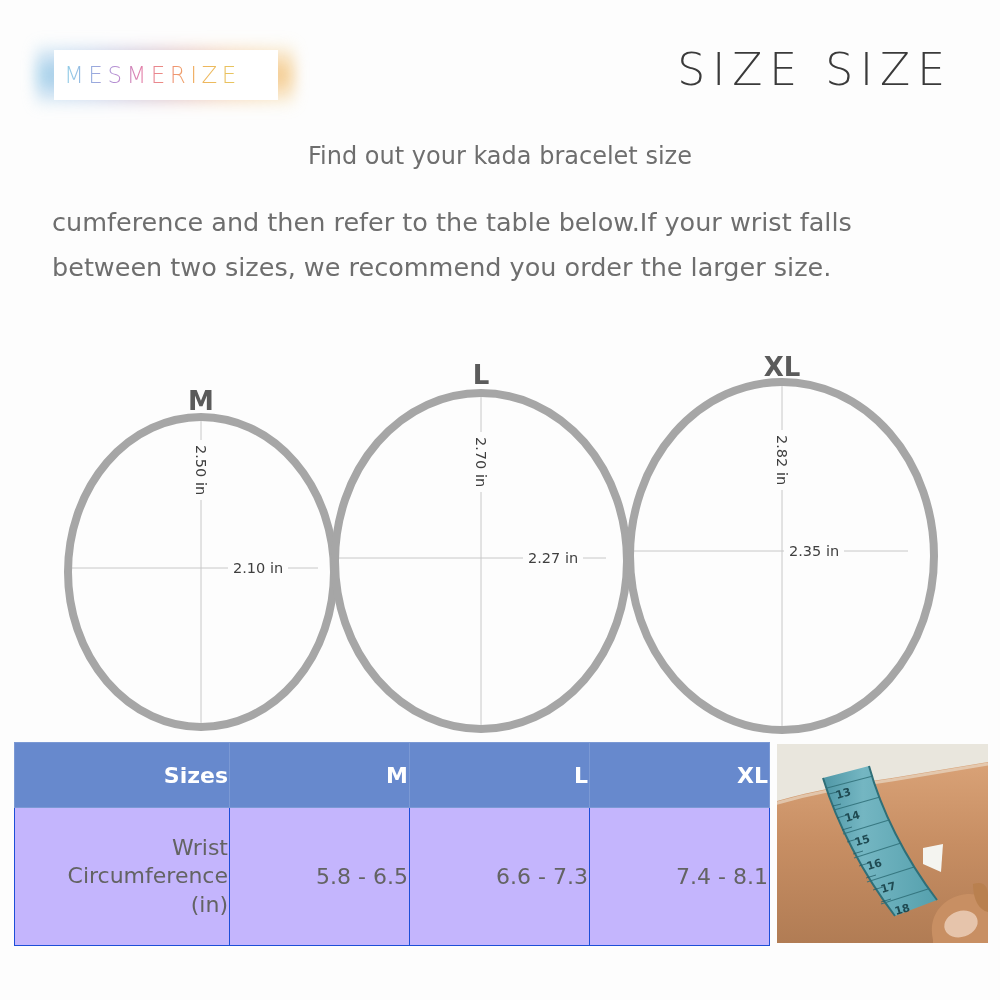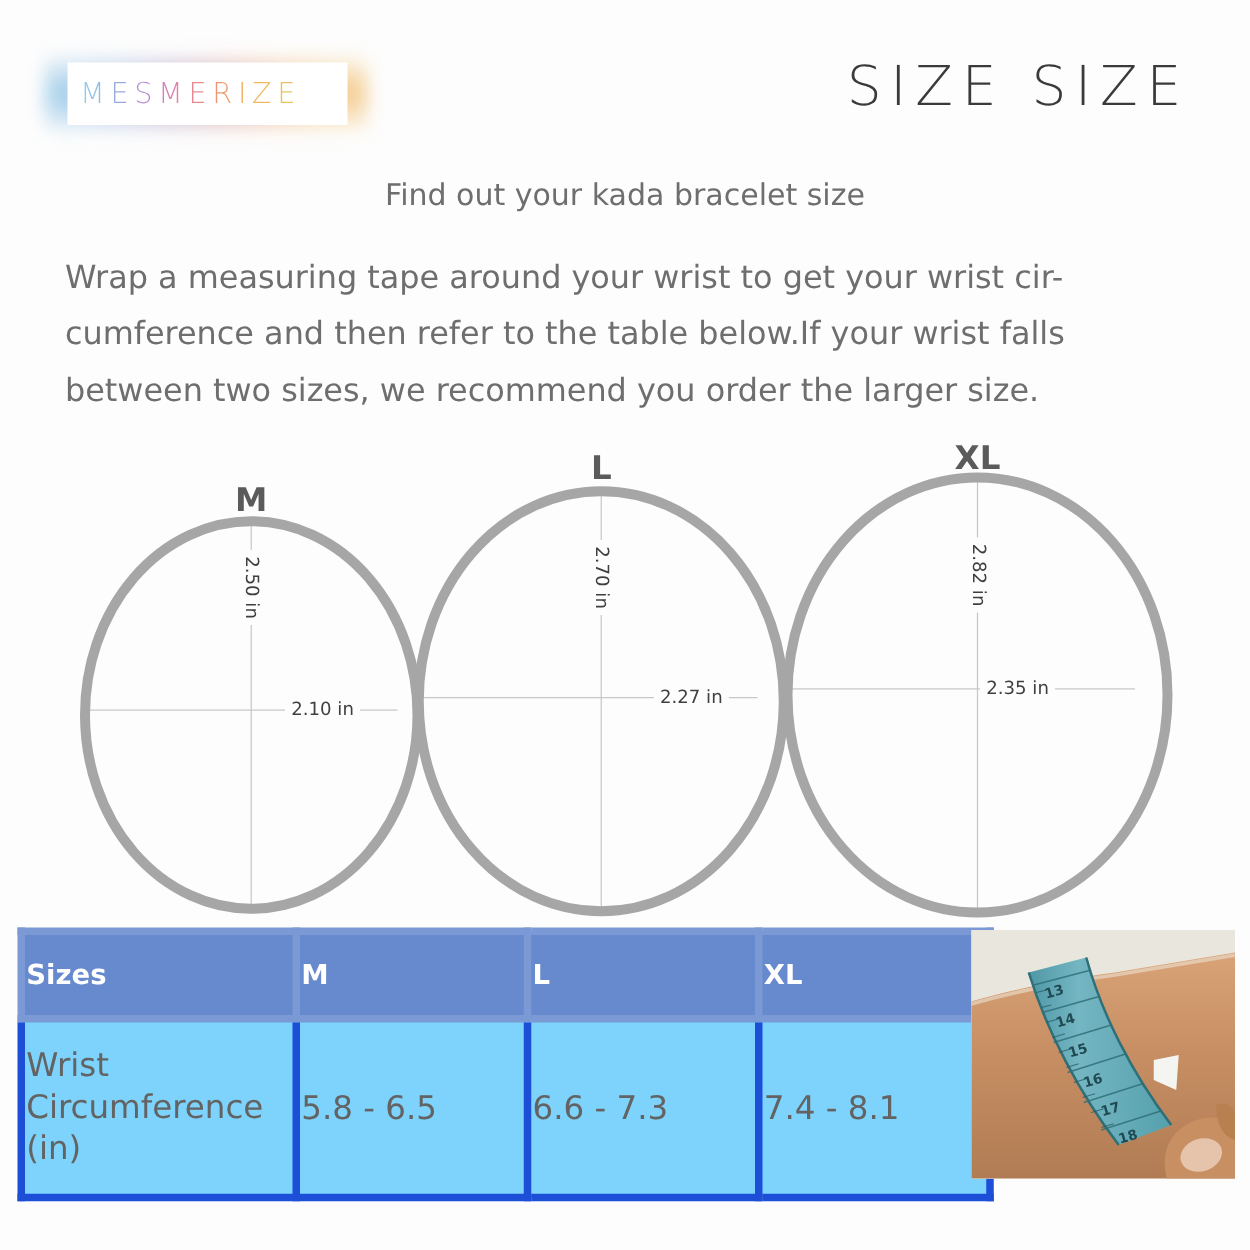--- a/index.html
+++ b/index.html
@@ -151,38 +151,38 @@
   
   .size-table {
     position: absolute;
     left: 14px;
     top: 742px;
     width: 745px;
     border-collapse: collapse;
     table-layout: fixed;
   }
   .size-table th, .size-table td {
-    border: 6px solid #1d4ed8;
-    text-align: left;
+    border: 1px solid #1d4ed8;
+    text-align: right;
     vertical-align: middle;
   }
   .size-table thead th {
     background: #6789cd;
     color: #ffffff;
     font-size: 22px;
     font-weight: 700;
     height: 62px;
     border-color: #7b99d4;
   }
   .size-table tbody td {
     height: 135px;
-    font-size: 26px;
+    font-size: 22px;
     font-weight: 400;
     color: #636363;
-    background: #7dd3fc;
+    background: #c4b5fd;
   }
   .size-table .col-label { width: 212px; }
   .size-table .col-size  { width: 177px; }
   .rowlabel-line { display: block; line-height: 1.28; }
 
   
   .photo {
     position: absolute;
     left: 777px;
     top: 744px;
@@ -201,21 +201,20 @@
   <div class="logo-wrap">
     <div class="logo-glow"></div>
     <div class="logo-box"></div>
     <div class="logo-text">MESMERIZE</div>
   </div>
 
   <div class="size-chart-title">SIZE SIZE</div>
 
   <div class="headline">Find out your kada bracelet size</div>
   <div class="subtext">
-    <span>Wrap a measuring tape around your wrist to get your wrist cir-</span>
     <span>cumference and then refer to the table below.If your wrist falls</span>
     <span>between two sizes, we recommend you order the larger size.</span>
   </div>
 
   <div class="ovals">
     <svg width="1000" height="1000" viewBox="0 0 1000 1000">
 
       <line x1="68" y1="568" x2="318" y2="568" stroke="#c8c8c8" stroke-width="1"></line>
       <line x1="201" y1="418" x2="201" y2="728" stroke="#c8c8c8" stroke-width="1"></line>
 

